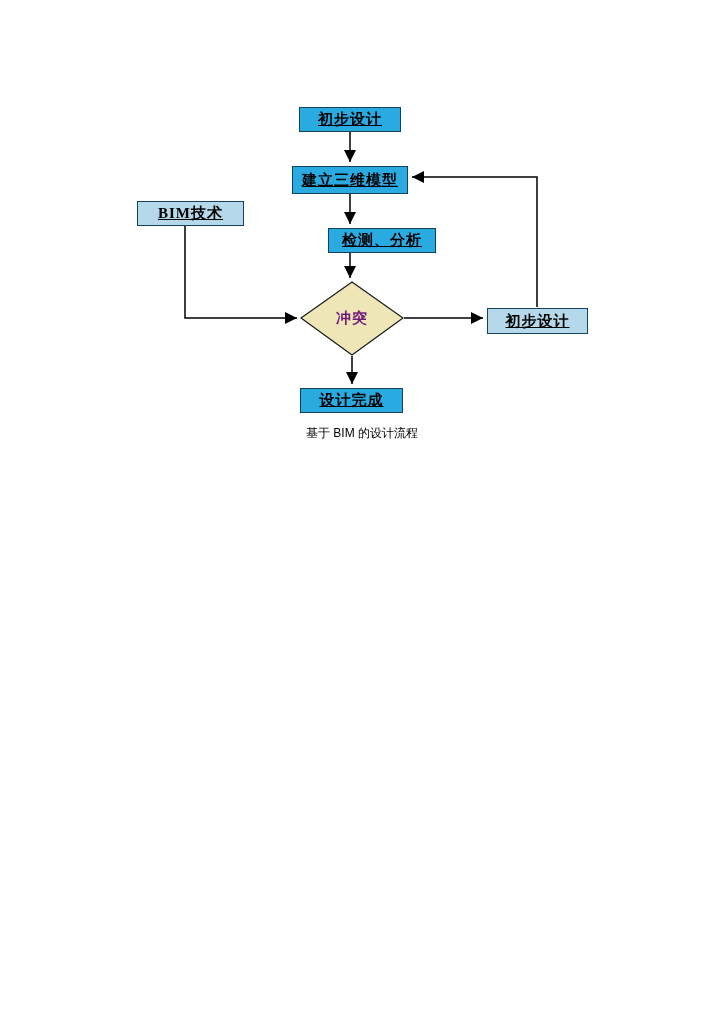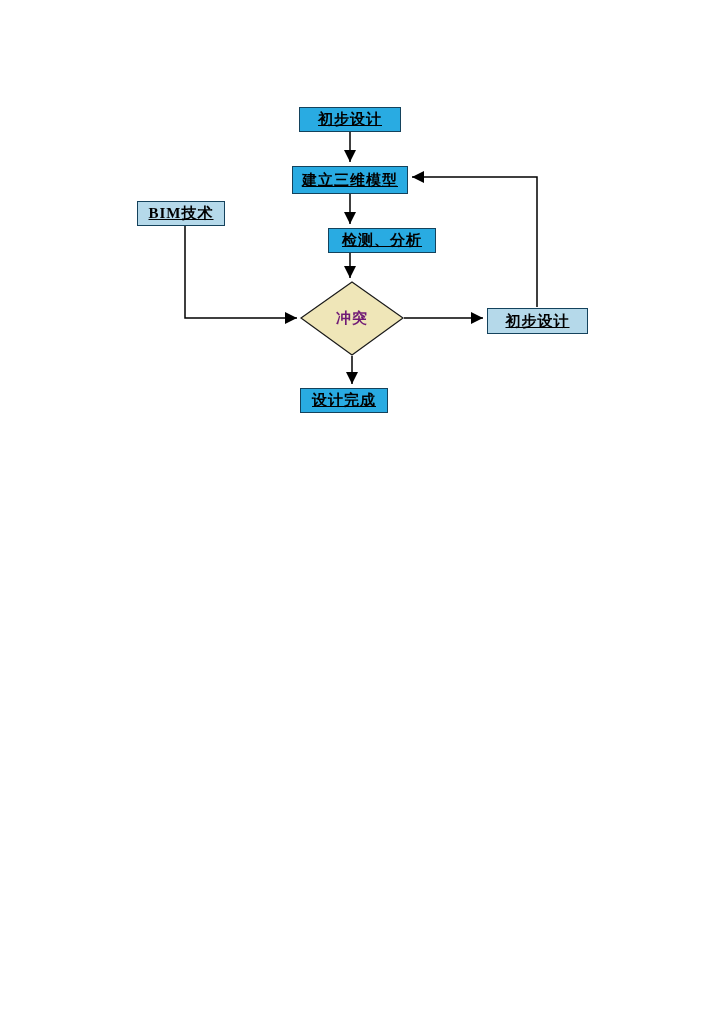--- a/index.html
+++ b/index.html
@@ -39,23 +39,23 @@
     color: #000;
     letter-spacing: 1px;
     white-space: nowrap;
     text-decoration: underline;
   }
   .box-main { background: var(--box-blue, #29abe2); }
   .box-side { background: var(--box-light, #b5d9ea); }
   .box-top      { left: 299px; top: 107px; width: 102px; height: 25px; }
   .box-model    { left: 292px; top: 166px; width: 116px; height: 28px; }
   .box-detect   { left: 284px; top: 228px; width: 108px; height: 25px; margin-left: 44px; }
-  .box-bim      { left: 137px; top: 201px; width:  88px; height: 25px; }
+  .box-bim      { left: 137px; top: 201px; width:  107px; height: 25px; }
   .box-right    { left: 487px; top: 308px; width: 101px; height: 26px; }
-  .box-complete { left: 300px; top: 388px; width: 88px; height: 25px; }
+  .box-complete { left: 300px; top: 388px; width: 103px; height: 25px; }
   .diamond-label {
     position: absolute;
     left: 312px; top: 306px; width: 80px; height: 24px;
     display: flex; align-items: center; justify-content: center;
     font-family: "Liberation Serif", serif;
     font-weight: bold;
     font-size: 15px;
     letter-spacing: 1px;
     color: #701a75;
   }
@@ -106,15 +106,16 @@
   <div class="flow-box box-main box-detect">检测、分析</div>
 
   <div class="flow-box box-side box-bim">BIM技术</div>
 
   <div class="flow-box box-side box-right">初步设计</div>
 
   <div class="flow-box box-main box-complete">设计完成</div>
 
   <div class="diamond-label">冲突</div>
 
+  <div class="caption">基于 BIM 的设计流程</div>
 
 
 </div>
 
 </body></html>

